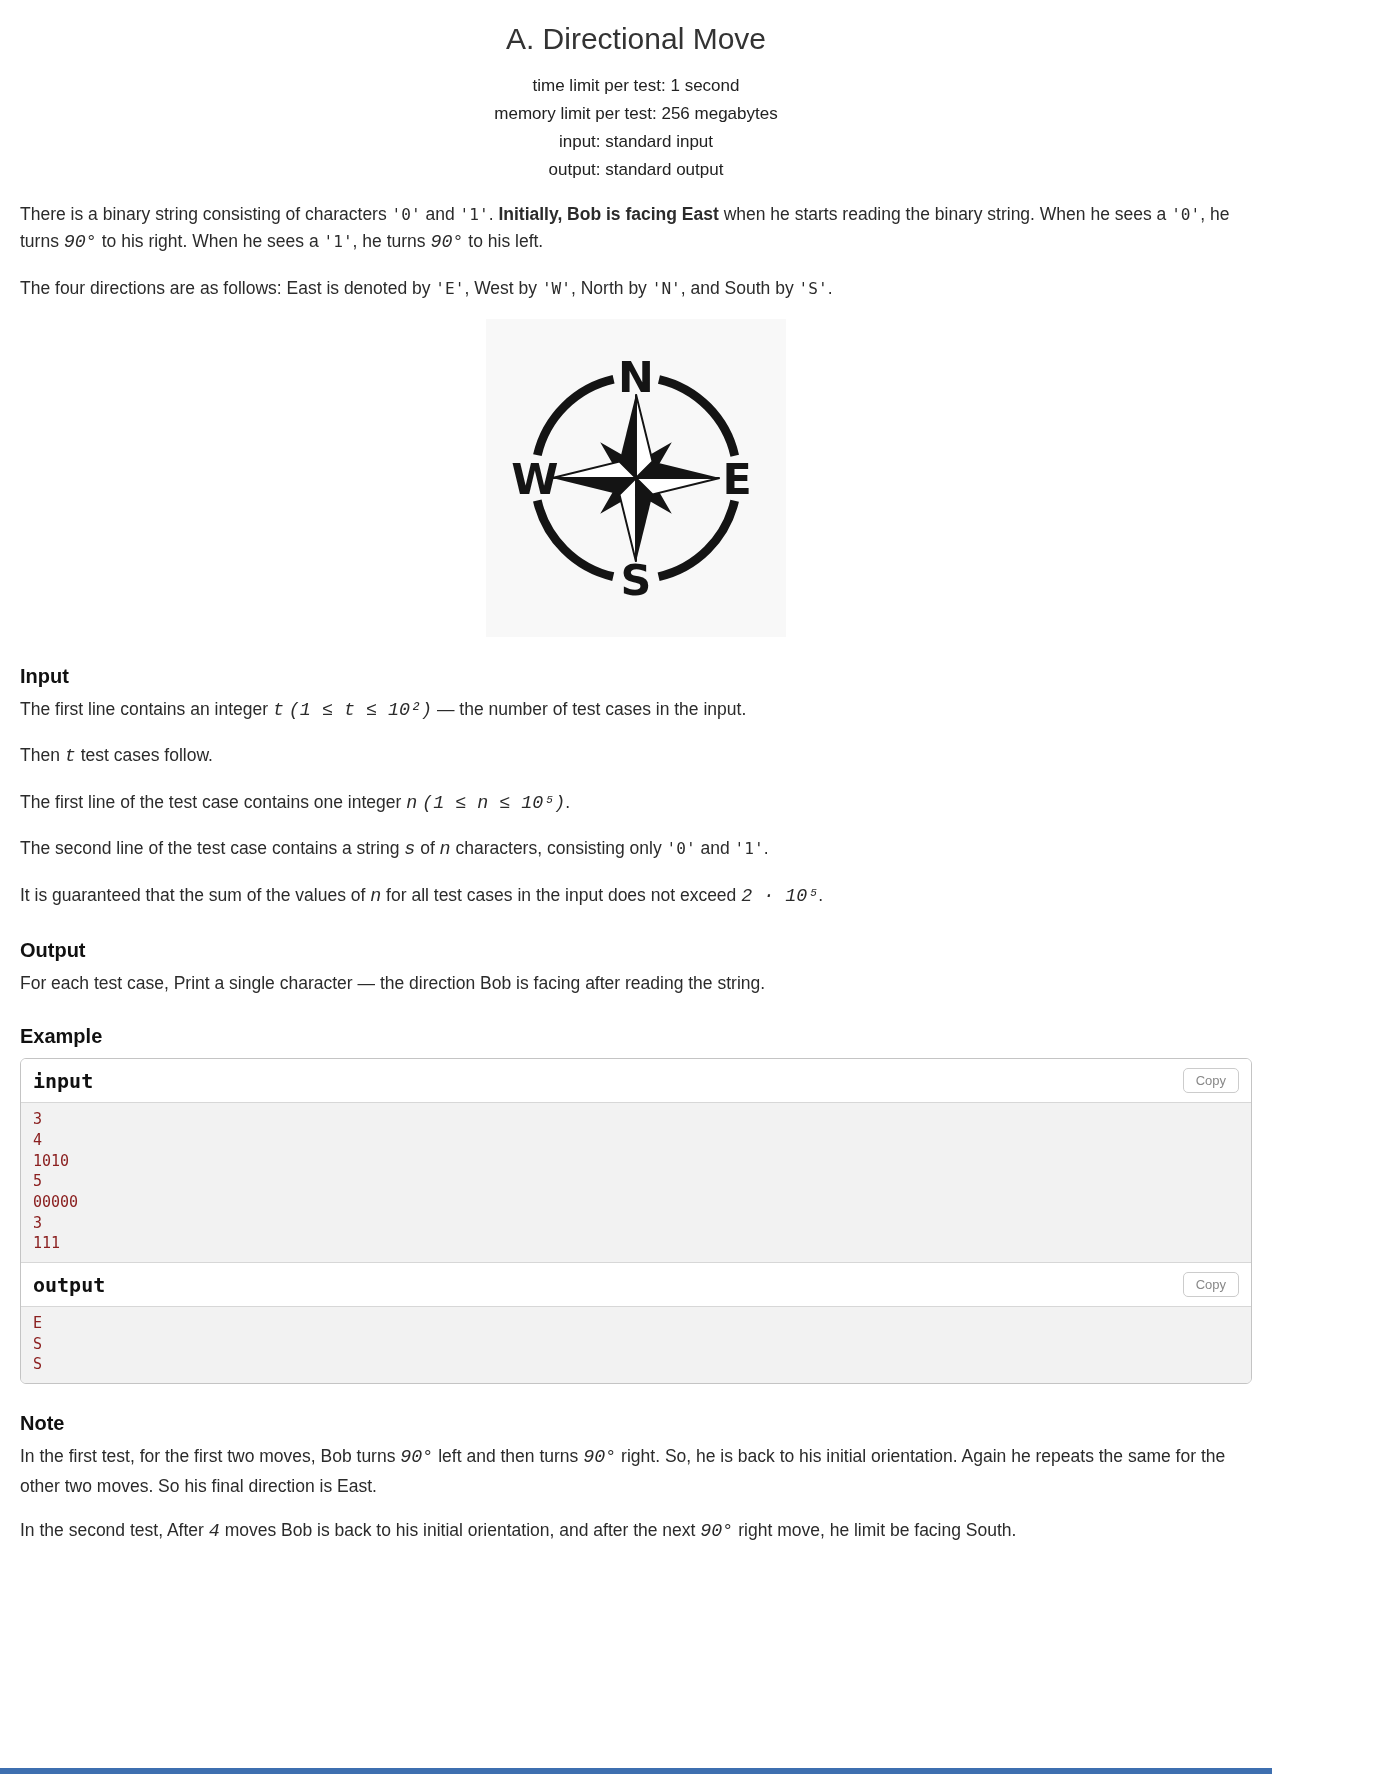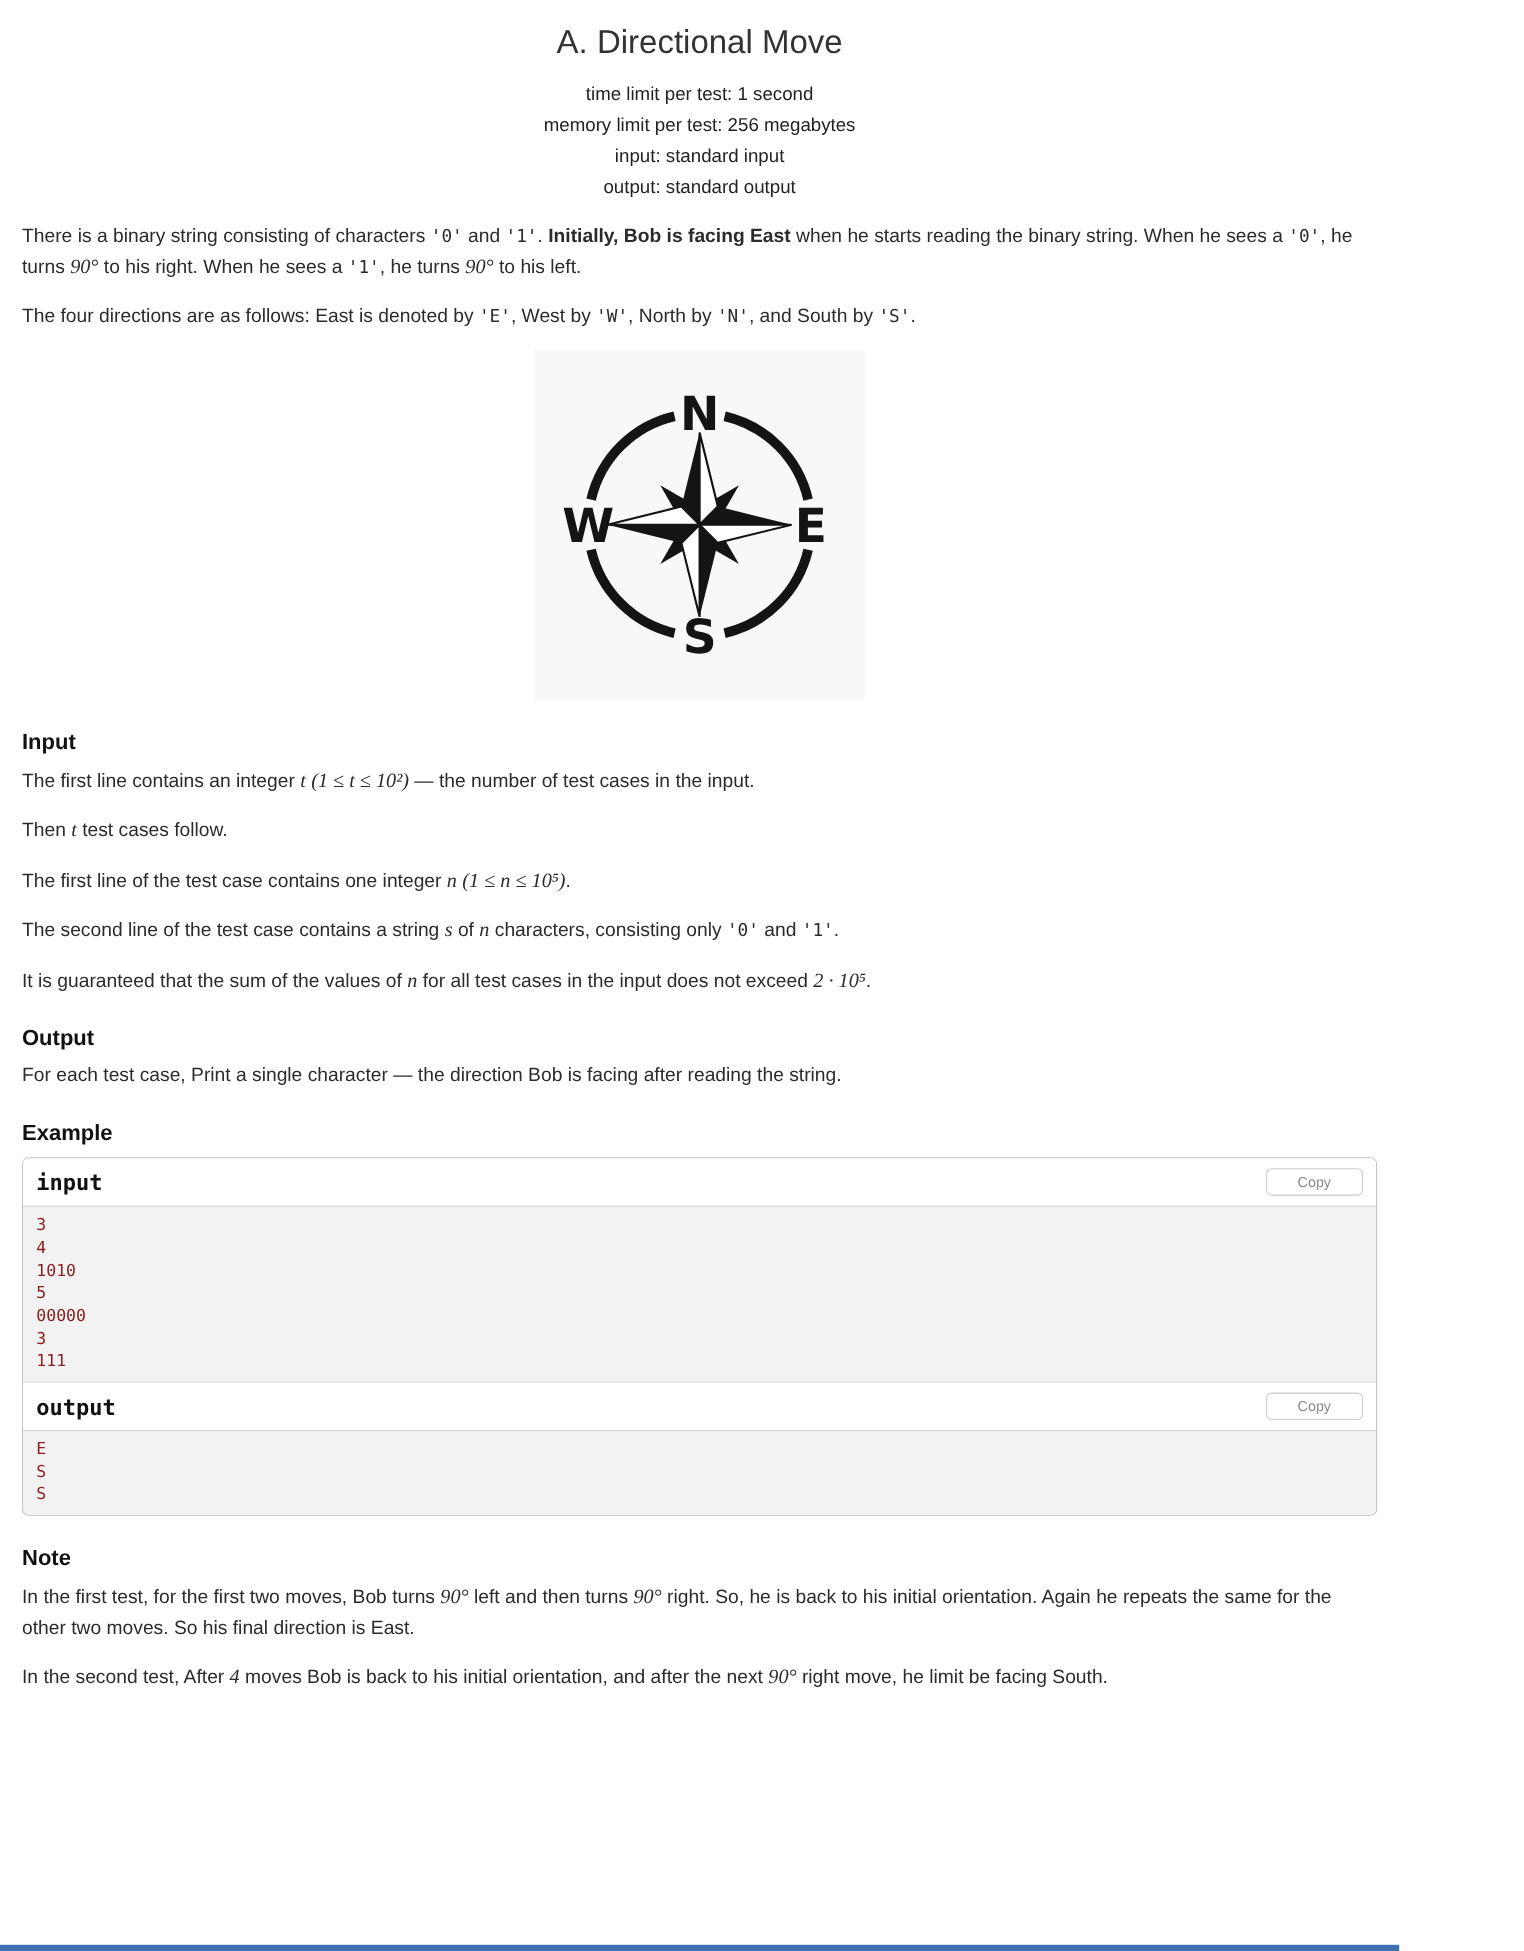--- a/index.html
+++ b/index.html
@@ -10,37 +10,37 @@
   
   .prob-header { text-align:center; }
   .prob-title { font-size:30px; font-weight:400; color:#333; margin:10px 0 16px 0; }
   .limit-line { font-size:17px; line-height:28px; color:#222; }
 
   
   p.rich { font-size:17.5px; line-height:1.55; margin:17px 0; color:#2b2b2b; }
   .seg-t { }
   .seg-b { font-weight:700; }
   .seg-c { font-family:"DejaVu Sans Mono","Liberation Mono",monospace; font-size:0.92em; }
-  .seg-m { font-family:Liberation Serif, serif; font-style:italic; font-size:1.05em; }
+  .seg-m { font-family:Liberation Mono, monospace; font-style:italic; font-size:1.05em; }
 
   
   h2.section { font-size:20px; font-weight:700; color:#111; margin:28px 0 2px 0; }
   h2.section + p.rich { margin-top:8px; }
 
   
   .compass-wrap { display:flex; justify-content:center; margin:14px 0 10px 0; }
   .compass-box { width:300px; height:318px; background:#f8f8f8; display:flex; align-items:center; justify-content:center; }
   .compass-box svg { display:block; }
   .compass-letter { font-family:"DejaVu Sans","Liberation Sans",sans-serif; font-weight:900; font-size:44px; fill:#141414; }
 
   
   .sample { border:1px solid #c4c4c4; border-radius:6px; margin-top:10px; overflow:hidden; background:#fff; }
   .sample-part-header { display:flex; justify-content:space-between; align-items:center; padding:9px 12px; background:#ffffff; }
   .sample-part-title { font-family:"DejaVu Sans Mono","Liberation Mono",monospace; font-weight:700; font-size:20px; color:#111; }
-  .copy-btn { font-family:"Liberation Sans",sans-serif; font-size:13px; color:#888; background:#fff; border:1px solid #ccc; border-radius:5px; padding:4px 28px; cursor:pointer; }
+  .copy-btn { font-family:"Liberation Sans",sans-serif; font-size:13px; color:#888; background:#fff; border:1px solid #ccc; border-radius:5px; padding:4px 12px; cursor:pointer; }
   .sample-pre { margin:0; background:#f2f2f2; border-top:1px solid #d7d7d7; padding:6px 12px 8px 12px;
                 font-family:"DejaVu Sans Mono","Liberation Mono",monospace; font-size:15px; line-height:1.38; color:#8b2020; }
   .sample-pre.not-last { border-bottom:1px solid #d7d7d7; }
 
   
   .footer-bar { position:absolute; left:0; right:0; bottom:0; height:6px; background:#3e6fb0; }
 </style>
 </head>
 <body>
 

